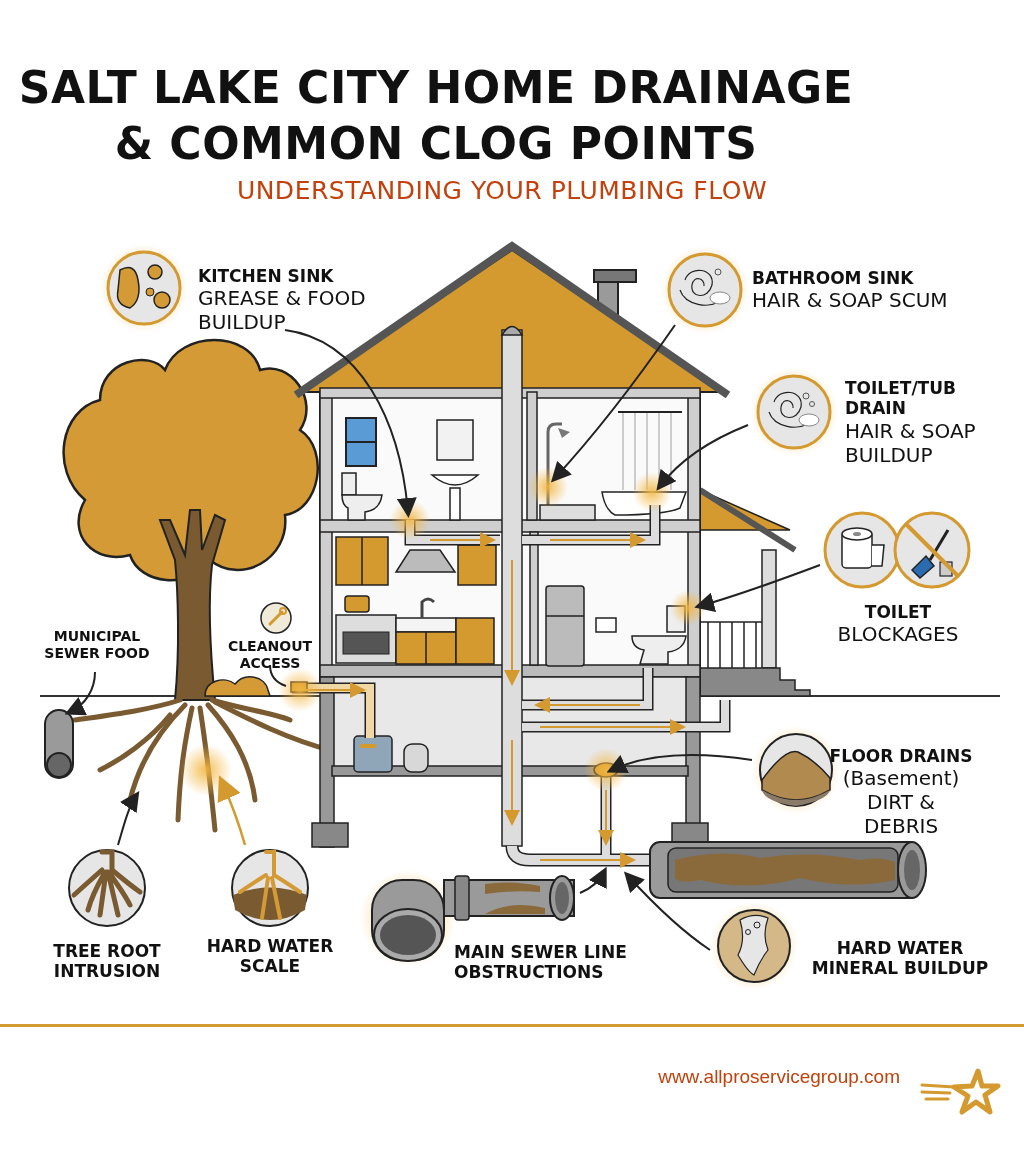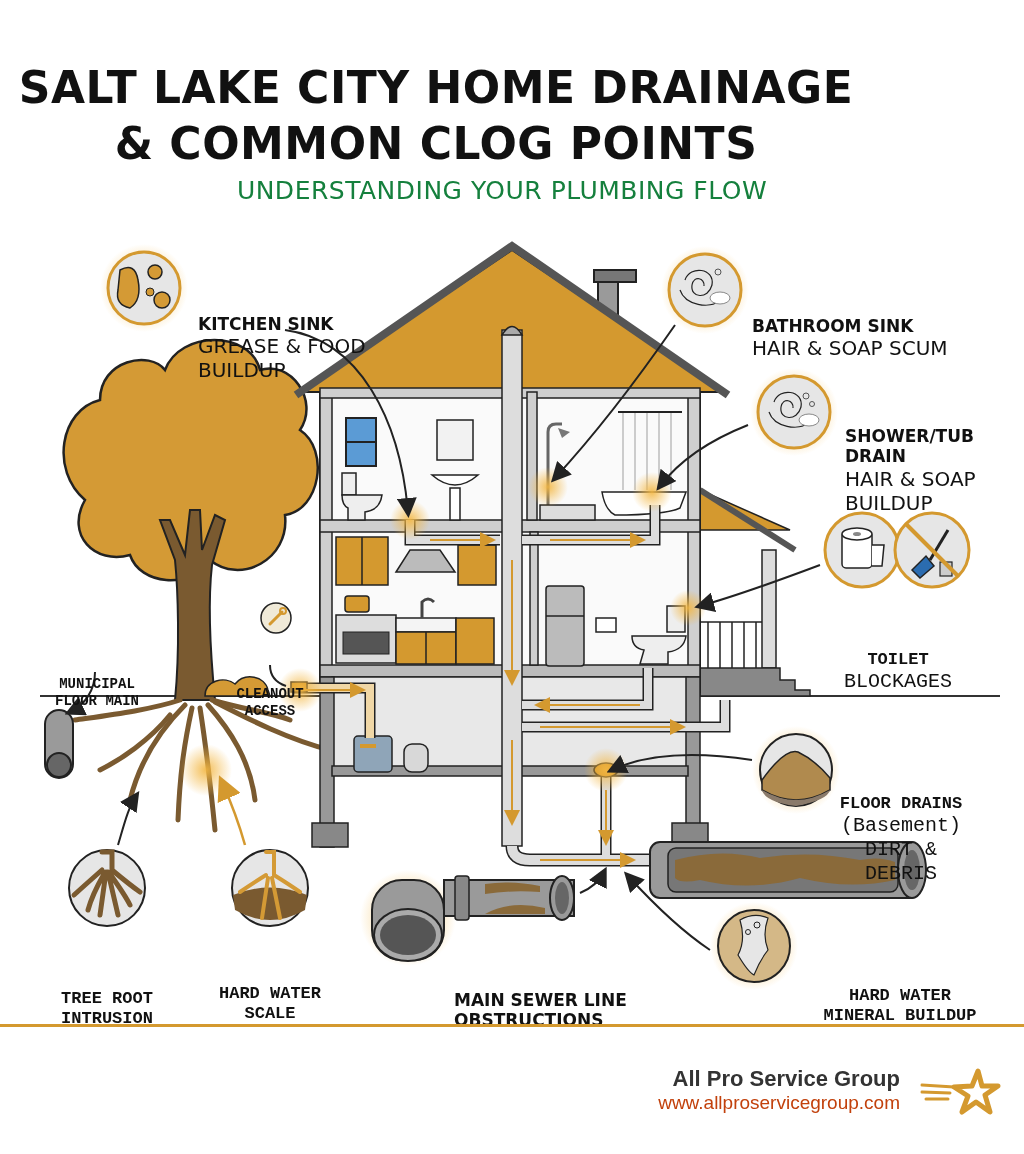--- a/index.html
+++ b/index.html
@@ -1,25 +1,25 @@
 <!DOCTYPE html>
 <html><head>
 <meta charset="utf-8">
 <style>
   html,body{margin:0;padding:0;background:#fff;}
   body{width:1024px;height:1154px;position:relative;overflow:hidden;font-family:"Liberation Sans","DejaVu Sans",sans-serif;color:#111;}
   .title{position:absolute;left:0;width:872px;text-align:center;font-family:"DejaVu Sans","Liberation Sans",sans-serif;font-weight:bold;color:#111;letter-spacing:0.5px;}
   .t1{top:62px;font-size:44px;}
   .t2{top:118px;font-size:44px;}
-  .sub{position:absolute;top:176px;left:0;width:1004px;text-align:center;font-family:"DejaVu Sans","Liberation Sans",sans-serif;font-size:25px;letter-spacing:0.5px;color:#15803d;}
+  .sub{position:absolute;top:176px;left:0;width:1004px;text-align:center;font-family:"DejaVu Sans","Liberation Sans",sans-serif;font-size:25px;letter-spacing:0.5px;color:#c2410c;}
   svg.scene{position:absolute;left:0;top:0;}
-  .lbl{position:absolute;font-family:"DejaVu Sans","Liberation Sans",sans-serif;color:#111;line-height:1.2;margin-top:48px;}
+  .lbl{position:absolute;font-family:"DejaVu Sans","Liberation Sans",sans-serif;color:#111;line-height:1.2;}
   .lbl .h{font-weight:bold;font-size:17px;}
   .lbl .d{font-size:20px;}
-  .lbl.c{text-align:center;font-family:Liberation Mono, monospace;}
+  .lbl.c{text-align:center;}
   .small .h{font-size:14px;}
   .divider{position:absolute;left:0;top:1024px;width:1024px;height:3px;background:#d4992f;}
   .brand{position:absolute;right:124px;top:1066px;text-align:right;font-family:"Liberation Sans",sans-serif;}
   .brand .n{font-size:22px;font-weight:bold;color:#333;}
   .brand .u{font-size:19px;color:#c2410c;}
 </style>
 </head>
 <body>
 
 <div class="title t1">SALT LAKE CITY HOME DRAINAGE</div>
@@ -315,21 +315,21 @@
   <div class="d">GREASE &amp; FOOD</div>
   <div class="d">BUILDUP</div>
 </div>
 
 <div class="lbl" style="left:752px;top:268px;">
   <div class="h">BATHROOM SINK</div>
   <div class="d">HAIR &amp; SOAP SCUM</div>
 </div>
 
 <div class="lbl" style="left:845px;top:378px;">
-  <div class="h">SHOWER/TUB</div>
+  <div class="h">TOILET/TUB</div>
   <div class="h">DRAIN</div>
   <div class="d">HAIR &amp; SOAP</div>
   <div class="d">BUILDUP</div>
 </div>
 
 <div class="lbl c" style="left:826px;top:602px;width:144px;">
   <div class="h">TOILET</div>
   <div class="d">BLOCKAGES</div>
 </div>
 
@@ -354,32 +354,31 @@
   <div class="h">INTRUSION</div>
 </div>
 
 <div class="lbl c" style="left:200px;top:936px;width:140px;">
   <div class="h">HARD WATER</div>
   <div class="h">SCALE</div>
 </div>
 
 <div class="lbl c small" style="left:22px;top:628px;width:150px;">
   <div class="h">MUNICIPAL</div>
-  <div class="h">FLOOR MAIN</div>
+  <div class="h">SEWER FOOD</div>
 </div>
 
 <div class="lbl c small" style="left:214px;top:638px;width:112px;">
   <div class="h">CLEANOUT</div>
   <div class="h">ACCESS</div>
 </div>
 
 <div class="divider"></div>
 
 <div class="brand">
-  <div class="n">All Pro Service Group</div>
   <div class="u">www.allproservicegroup.com</div>
 </div>
 
 <svg style="position:absolute;left:918px;top:1068px;" width="86" height="50" viewBox="0 0 86 50">
   <g stroke="#d4992f" stroke-width="3" stroke-linecap="round">
     <line x1="4" y1="17" x2="36" y2="19"></line>
     <line x1="4" y1="24" x2="32" y2="25"></line>
     <line x1="8" y1="31" x2="30" y2="31"></line>
   </g>
   <path d="M60,3 L64,18 L80,18 L67,27 L72,44 L58,34 L44,44 L50,28 L36,19 L54,18 z" fill="none" stroke="#d4992f" stroke-width="5" stroke-linejoin="round"></path>

